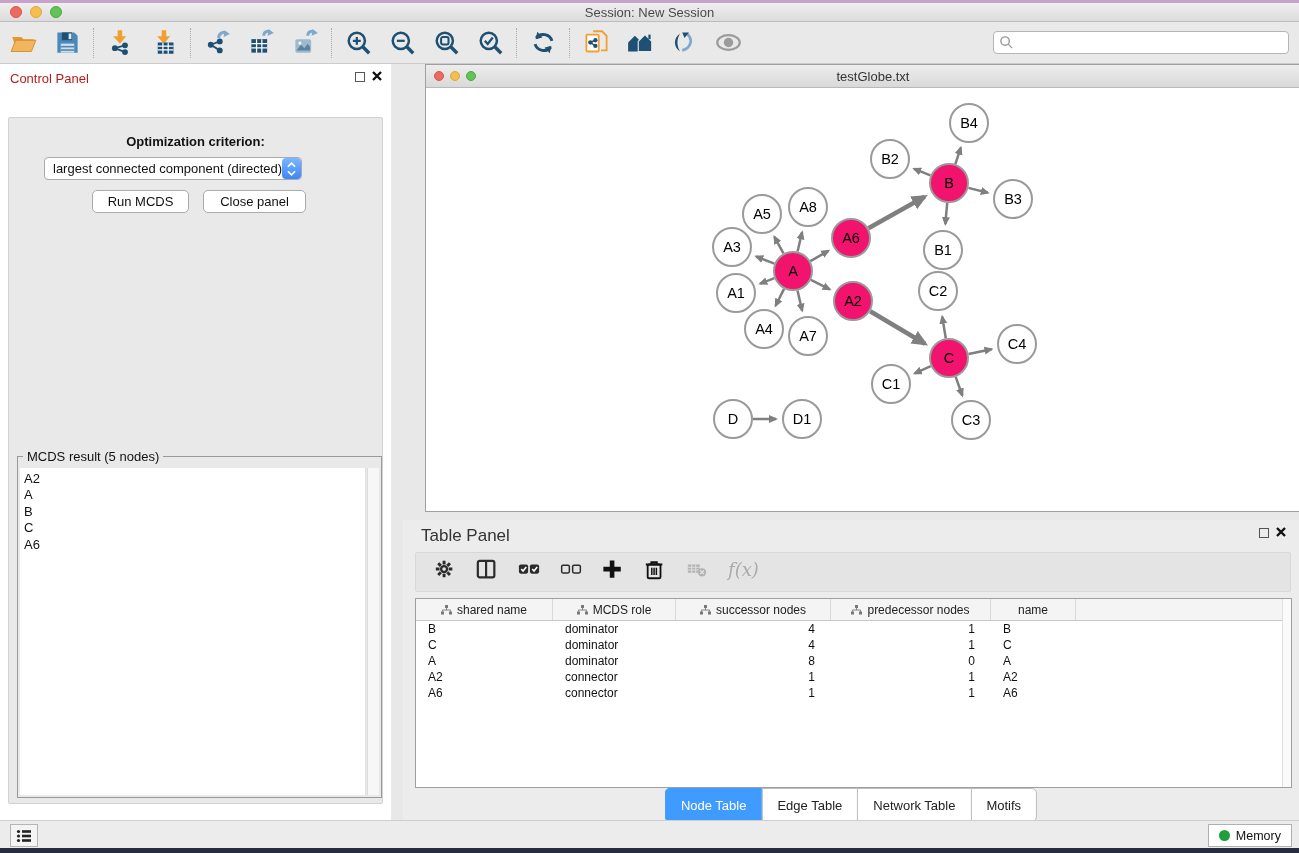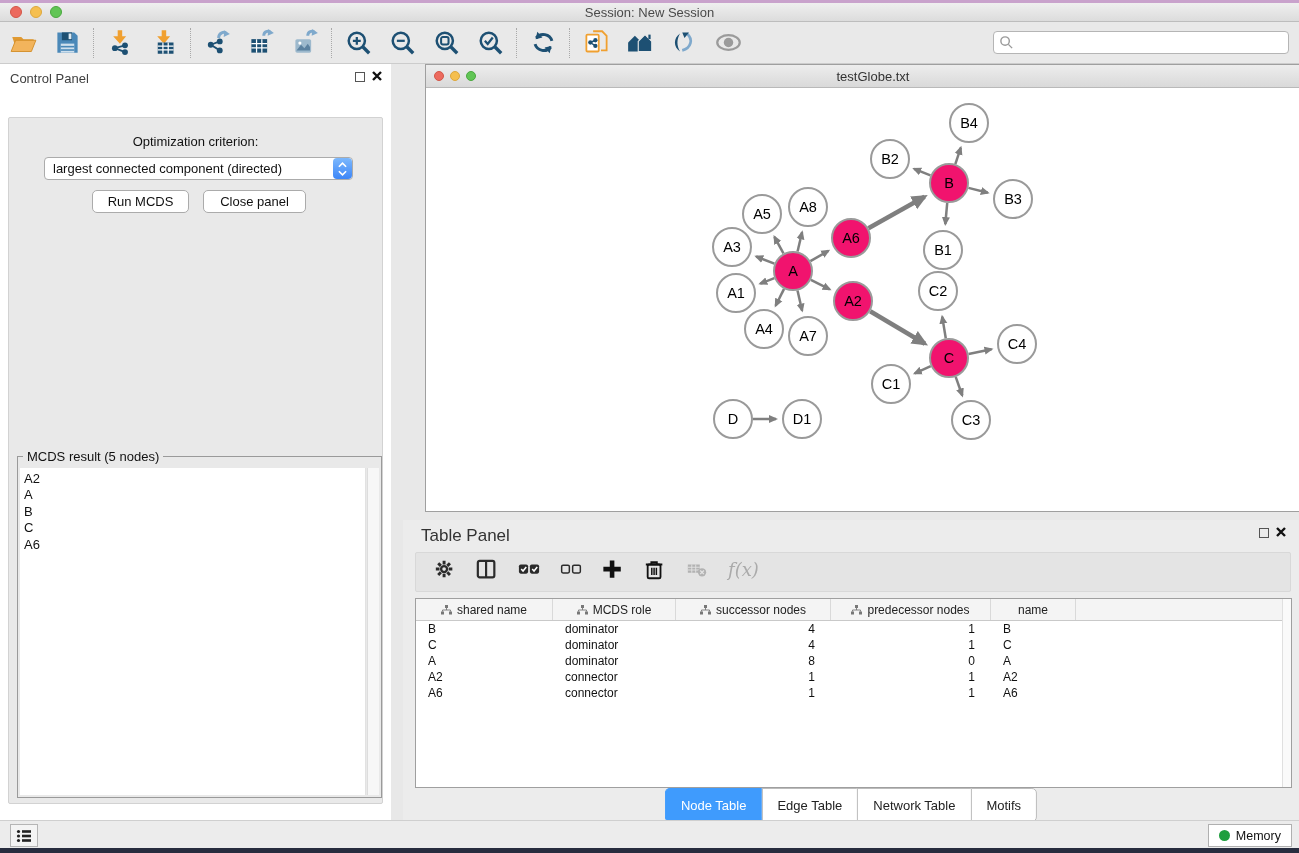--- a/index.html
+++ b/index.html
@@ -26,37 +26,37 @@
   .tb-btn svg { width:27px; height:27px; }
   .tb-sep { width:0; height:30px; border-left:1px dotted #a9a9a9; margin:0 11px; }
   #search-wrap { margin-left:auto; margin-right:10px; position:relative; }
   #search-input { width:296px; height:23px; border:1px solid #b5b5b5; border-radius:4px; background:#ffffff;
     padding:0 6px 0 24px; font-size:13px; outline:none; }
   #search-wrap svg { position:absolute; left:6px; top:4px; width:15px; height:15px; }
 
   
   #control-panel { position:absolute; left:0; top:64px; width:391px; height:756px; background:#ffffff; }
   #cp-header { position:relative; height:26px; }
-  #cp-title { position:absolute; left:10px; top:7px; font-size:13px; color:#404040; }
+  #cp-title { position:absolute; left:10px; top:7px; font-size:13px; color:#b91c1c; }
   .panel-float { position:absolute; width:10px; height:10px; border:1.5px solid #555; top:8px; }
   .panel-close { position:absolute; top:6px; width:12px; height:12px; }
   .panel-close svg { width:12px; height:12px; }
   #cp-float { right:26px; } #cp-close { right:8px; }
 
   #cp-tabs { position:absolute; left:78px; top:32px; display:flex; }
   .cp-tab { height:21px; padding:0 12px; display:flex; align-items:center; background:#ffffff;
     border:1px solid #9f9f9f; border-right:none; font-size:13px; color:#111; }
   .cp-tab:first-child { border-top-left-radius:4px; border-bottom-left-radius:4px; }
   .cp-tab:last-child { border-right:1px solid #9f9f9f; border-top-right-radius:4px; border-bottom-right-radius:4px; }
   .cp-tab.active { background:#3f9bfd; border-color:#3f9bfd; color:#ffffff; }
 
   #cp-content { position:absolute; left:8px; top:53px; width:375px; height:687px;
     background:#e9e9e9; border:1px solid #d2d2d2; border-radius:2px; }
-  #opt-label { position:absolute; left:0; right:0; top:16px; text-align:center; color:#111; }
-  #criterion-select { position:absolute; left:35px; top:39px; width:309px; height:23px; background:#ffffff;
+  #opt-label { position:absolute; left:0; right:0; top:16px; text-align:center; color:#111;font-weight:bold; }
+  #criterion-select { position:absolute; left:35px; top:39px; width:258px; height:23px; background:#ffffff;
     border:1px solid #ababab; border-radius:4px; display:flex; align-items:center; }
   #criterion-value { flex:1; padding-left:8px; font-size:13px; color:#111; white-space:nowrap; overflow:hidden; }
   #criterion-stepper { width:19px; height:21px; margin-right:0px; border-radius:4px;
     background:linear-gradient(#7cb8fd,#3d86f7); display:flex; flex-direction:column; align-items:center; justify-content:center; gap:2px; }
   #criterion-stepper svg { width:9px; height:6px; }
   .cp-btn { position:absolute; top:72px; height:23px; background:#ffffff; border:1px solid #ababab; border-radius:5px;
     font-size:13px; color:#111; display:flex; align-items:center; justify-content:center; }
   #run-btn { left:83px; width:97px; } #closepanel-btn { left:194px; width:103px; }
 
   #result-box { position:absolute; left:8px; top:338px; width:365px; height:342px; border:1px solid #9a9a9a; }

